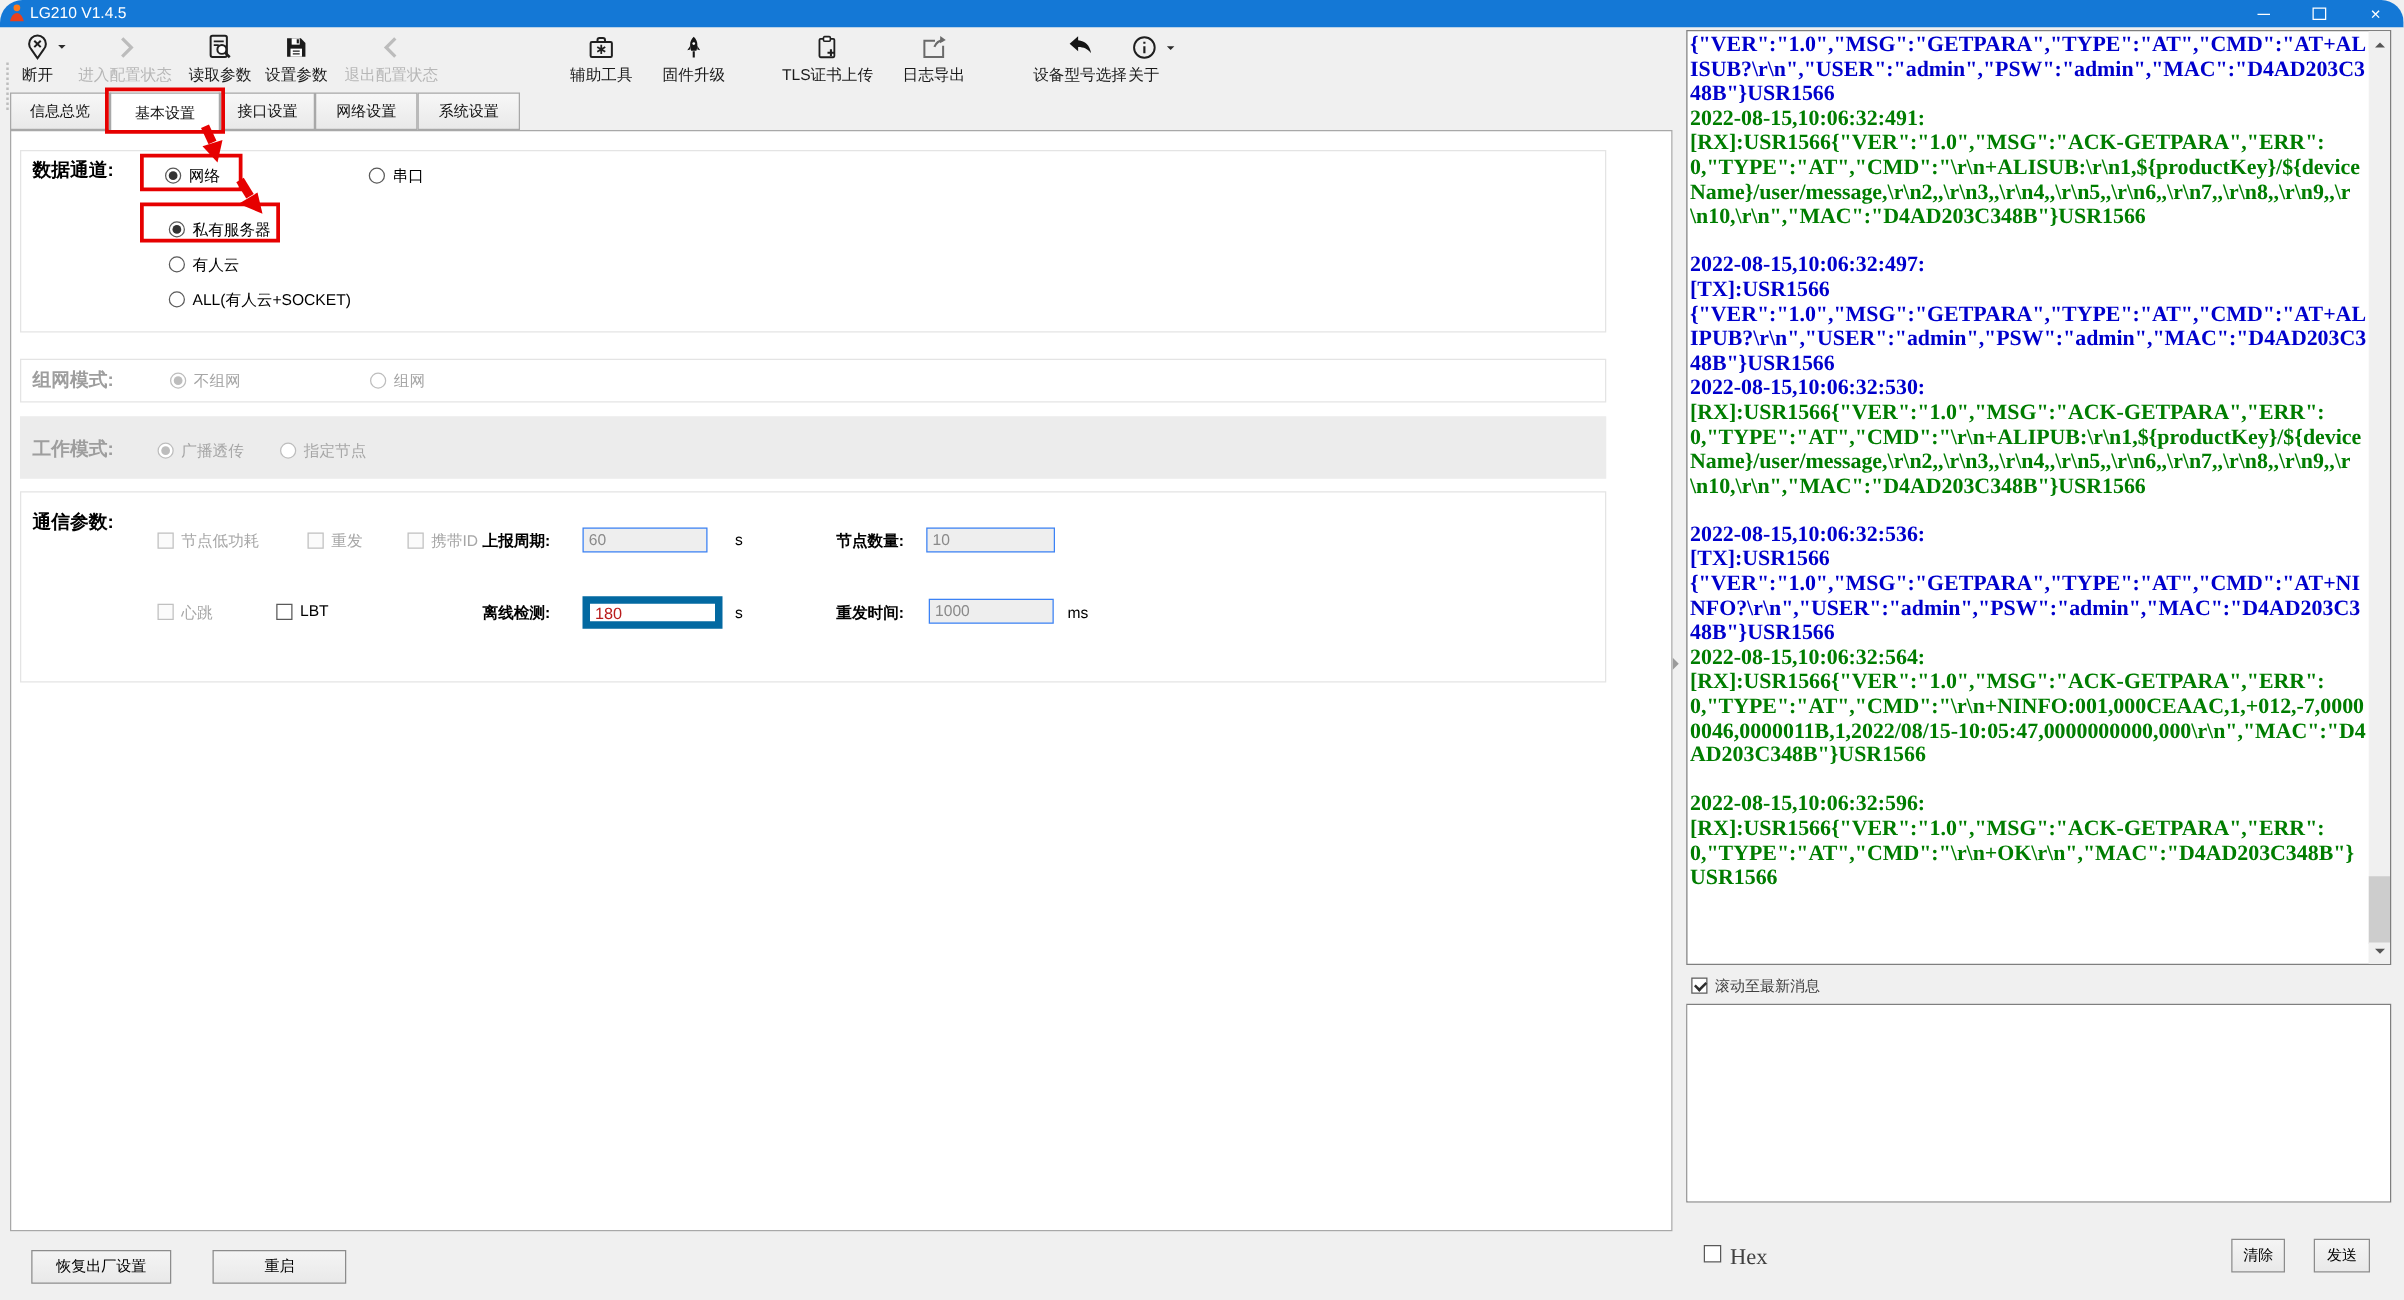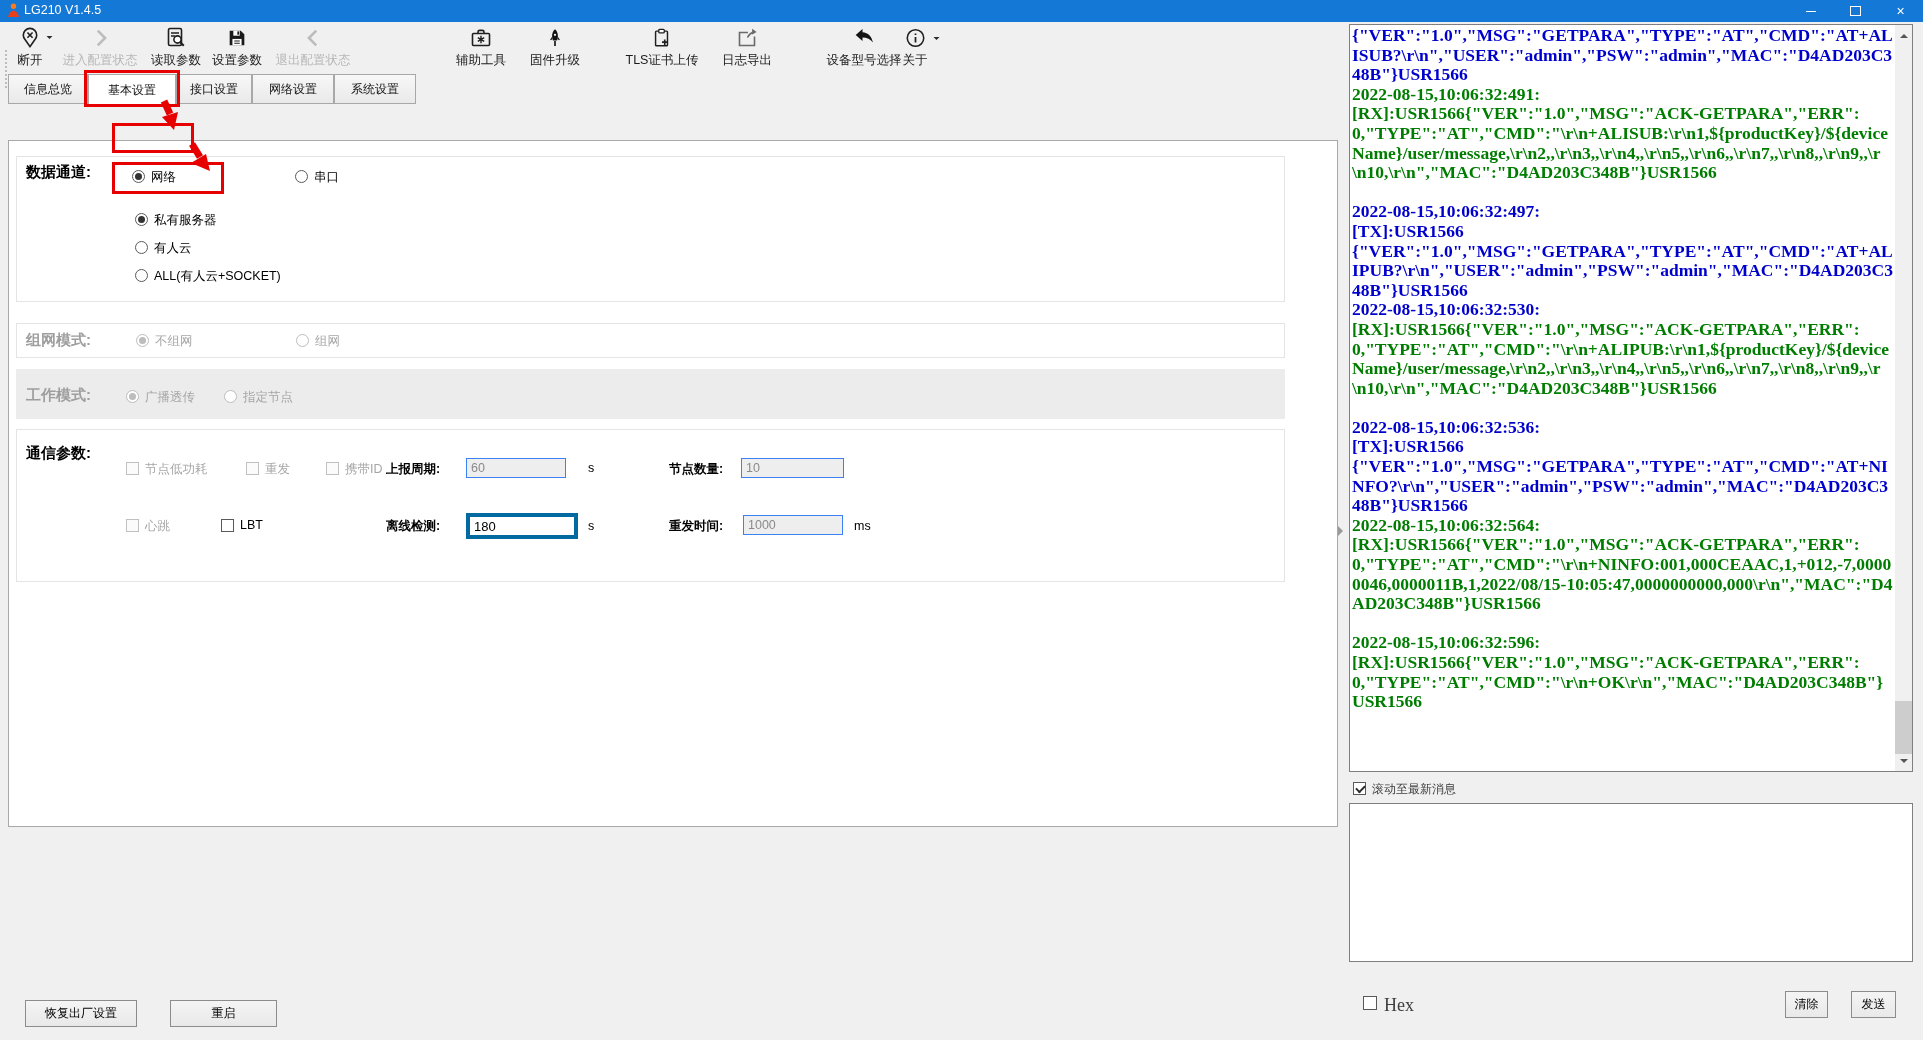--- a/index.html
+++ b/index.html
@@ -1,54 +1,54 @@
 <!DOCTYPE html>
 <html><head>
 <meta charset="utf-8">
 <style>
   html,body{margin:0;padding:0;background:#f0f0f0;font-family:"Liberation Sans","DejaVu Sans",sans-serif;}
-  #app{position:relative;width:1923px;height:1040px;background:#f0f0f0;overflow:hidden;}
+  #app{position:relative;width:1923px;height:1040px;background:#f0f0f0;overflow:hidden;border-radius:18px;}
   
   .titlebar{position:absolute;left:0;top:0;width:1923px;height:22px;background:#1478d6;color:#fff;}
   .title-text{position:absolute;left:24px;top:3px;font-size:12.5px;}
   .title-logo{position:absolute;left:7px;top:3px;}
   .winbtn{position:absolute;top:0;width:45px;height:22px;display:flex;align-items:center;justify-content:center;color:#fff;}
   .winbtn .minbar{width:10px;height:1px;background:#fff;}
   .winbtn .maxbox{width:9px;height:8px;border:1px solid #fff;}
   .winbtn.close{font-size:14px;line-height:14px;}
   
   .toolbar{position:absolute;left:0;top:22px;width:1923px;height:52px;background:#f0f0f0;}
   .grip{position:absolute;left:5px;top:28px;height:38px;border-left:2px dotted #bdbdbd;}
   .tbitem{position:absolute;top:3px;display:flex;flex-direction:column;align-items:center;transform:translateX(-50%);cursor:default;}
   .tbicon{height:26px;display:flex;align-items:center;justify-content:center;position:relative;}
   .tblabel{font-size:12.5px;color:#1b1b1b;margin-top:1px;white-space:nowrap;}
   .tbitem.dis .tblabel{color:#b7b7b7;}
   .caret{width:0;height:0;border:3.5px solid transparent;border-top-color:#2b2b2b;position:absolute;}
   
   .tab{position:absolute;top:74px;height:30px;box-sizing:border-box;border:1px solid #a8a8a8;background:linear-gradient(#f7f7f7,#e9e9e9);display:flex;align-items:center;justify-content:center;font-size:12px;color:#111;z-index:1;}
   .tab.active{background:#fff;height:32px;z-index:3;border-bottom:none;}
   
-  .main-panel{position:absolute;left:8px;top:104px;width:1330px;height:687px;background:#fff;border:1px solid #a8a8a8;box-sizing:border-box;z-index:2;margin-top:36px;}
+  .main-panel{position:absolute;left:8px;top:104px;width:1330px;height:881px;background:#fff;border:1px solid #a8a8a8;box-sizing:border-box;z-index:2;}
   .sec{position:absolute;box-sizing:border-box;border:1px solid #e4e4e4;background:#fff;}
   .sec.gray{background:#ececec;border:none;}
   .seclabel{position:absolute;font-size:15px;font-weight:bold;color:#000;white-space:nowrap;}
   .seclabel.dis{color:#9e9e9e;}
   .radio{position:absolute;width:13px;height:13px;border-radius:50%;border:1px solid #5a5a5a;background:#fff;box-sizing:border-box;}
   .radio.sel::after{content:"";position:absolute;left:2px;top:2px;right:2px;bottom:2px;border-radius:50%;background:#333;}
   .radio.dis{border-color:#bdbdbd;}
   .radio.dis.sel::after{background:#bdbdbd;}
   .olabel{position:absolute;font-size:12.5px;color:#000;white-space:nowrap;}
   .olabel.dis{color:#a6a6a6;}
   .cb{position:absolute;width:13px;height:13px;border:1px solid #595959;background:#fff;box-sizing:border-box;}
   .cb.dis{border-color:#c0c0c0;background:#fbfbfb;}
   .cb.checked::after{content:"";position:absolute;left:2px;top:2px;width:7px;height:4px;border-left:2px solid #2d2d2d;border-bottom:2px solid #2d2d2d;transform:rotate(-45deg);}
   .flabel{position:absolute;font-size:12.5px;font-weight:bold;color:#000;white-space:nowrap;}
   .tinput{position:absolute;box-sizing:border-box;font-size:12.5px;padding:2px 4px;font-family:inherit;}
   .tinput.dis{background:#eeeeee;border:1px solid #3b82f6;color:#8a8a8a;}
-  .tinput.en{background:#fff;border:4px solid #0369a1;color:#000000;font-size:13px;}
+  .tinput.en{background:#fff;border:6px solid #0369a1;color:#b91c1c;font-size:13px;}
   .unit{position:absolute;font-size:12.5px;color:#000;}
   .splitter{position:absolute;left:1338px;top:516px;width:9px;height:30px;display:flex;align-items:center;justify-content:center;}
   .splitter .tri{width:0;height:0;border:5px solid transparent;border-left-color:#9a9a9a;}
   
   .anno-box{position:absolute;border:3px solid #e60000;box-sizing:border-box;z-index:7;pointer-events:none;}
   .anno-svg{position:absolute;left:0;top:0;z-index:8;pointer-events:none;}
   
   .log-box{position:absolute;left:1349px;top:24px;width:564px;height:748px;background:#fff;border:1px solid #7f7f7f;box-sizing:border-box;}
   .log-text{position:absolute;left:2px;top:1px;right:19px;bottom:1px;overflow:hidden;font-family:"Liberation Serif","DejaVu Serif",serif;font-weight:bold;font-size:17.5px;line-height:19.6px;white-space:pre-wrap;word-break:break-all;}
   .log-text .b{color:#0000cc;}

